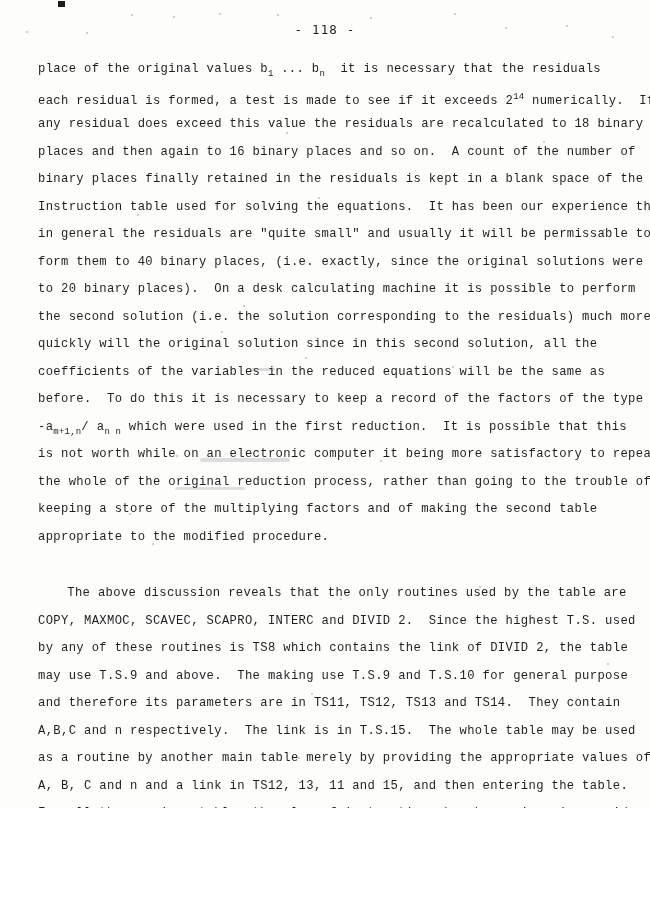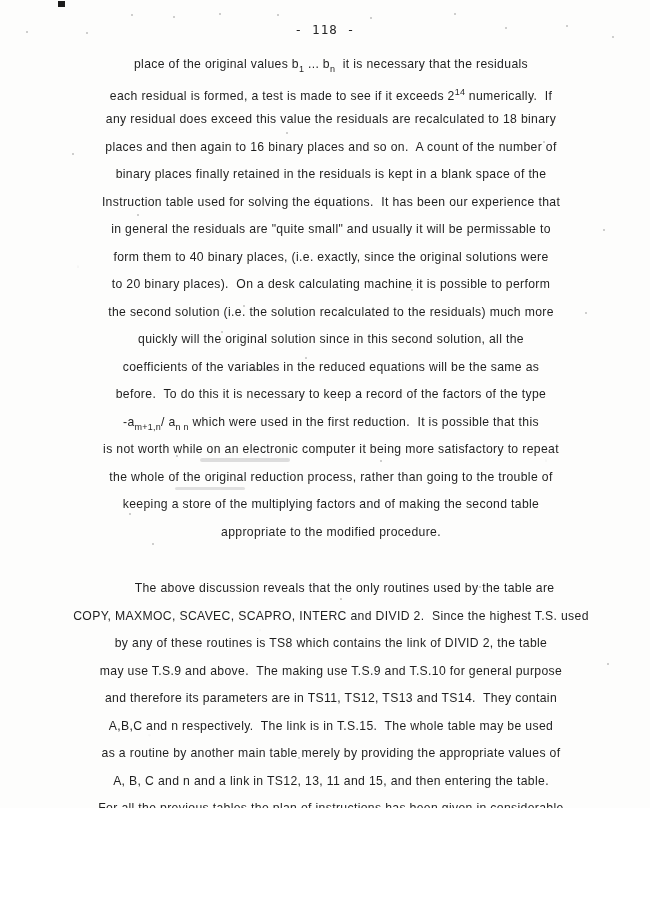--- a/index.html
+++ b/index.html
@@ -63,27 +63,26 @@
   .para {
     margin: 0;
   }
   .para + .para {
     margin-top: 29px;
   }
 
   .line {
     display: block;
     height: 27.5px;
-    line-height: 15px;
+    line-height: 25px;
     font-size: 12.2px;
     letter-spacing: 0.35px;
     color: #1f1f1f;
     white-space: pre;
-    font-family: Liberation Sans, sans-serif;
-    text-align: center;
+    font-family: Liberation Mono, monospace;
   }
 
   sub, sup {
     font-size: 9px;
     letter-spacing: 0.2px;
   }
   sub { vertical-align: -4px; }
   sup { vertical-align: 5px; }
 
   .indent { display: inline-block; width: 4ch; }
@@ -155,21 +154,21 @@
 
       <span class="line">each residual is formed, a test is made to see if it exceeds <span>2<sup>14</sup></span> numerically.  If</span>
 
       <span class="line">any residual does exceed this value the residuals are recalculated to 18 binary</span>
       <span class="line">places and then again to 16 binary places and so on.  A count of the number of</span>
       <span class="line">binary places finally retained in the residuals is kept in a blank space of the</span>
       <span class="line">Instruction table used for solving the equations.  It has been our experience that</span>
       <span class="line">in general the residuals are "quite small" and usually it will be permissable to</span>
       <span class="line">form them to 40 binary places, (i.e. exactly, since the original solutions were</span>
       <span class="line">to 20 binary places).  On a desk calculating machine it is possible to perform</span>
-      <span class="line">the second solution (i.e. the solution recalculated to the residuals) much more</span>
+      <span class="line">the second solution (i.e. the solution corresponding to the residuals) much more</span>
       <span class="line">quickly will the original solution since in this second solution, all the</span>
       <span class="line">coefficients of the variables in the reduced equations will be the same as</span>
       <span class="line">before.  To do this it is necessary to keep a record of the factors of the type</span>
 
       <span class="line"><span><span>-</span><span>a<sub>m+1,n</sub></span><span>/</span> <span>a<sub>n n</sub></span></span> which were used in the first reduction.  It is possible that this</span>
 
       <span class="line">is not worth while on an electronic computer it being more satisfactory to repeat</span>
       <span class="line">the whole of the original reduction process, rather than going to the trouble of</span>
       <span class="line">keeping a store of the multiplying factors and of making the second table</span>
       <span class="line">appropriate to the modified procedure.</span>

